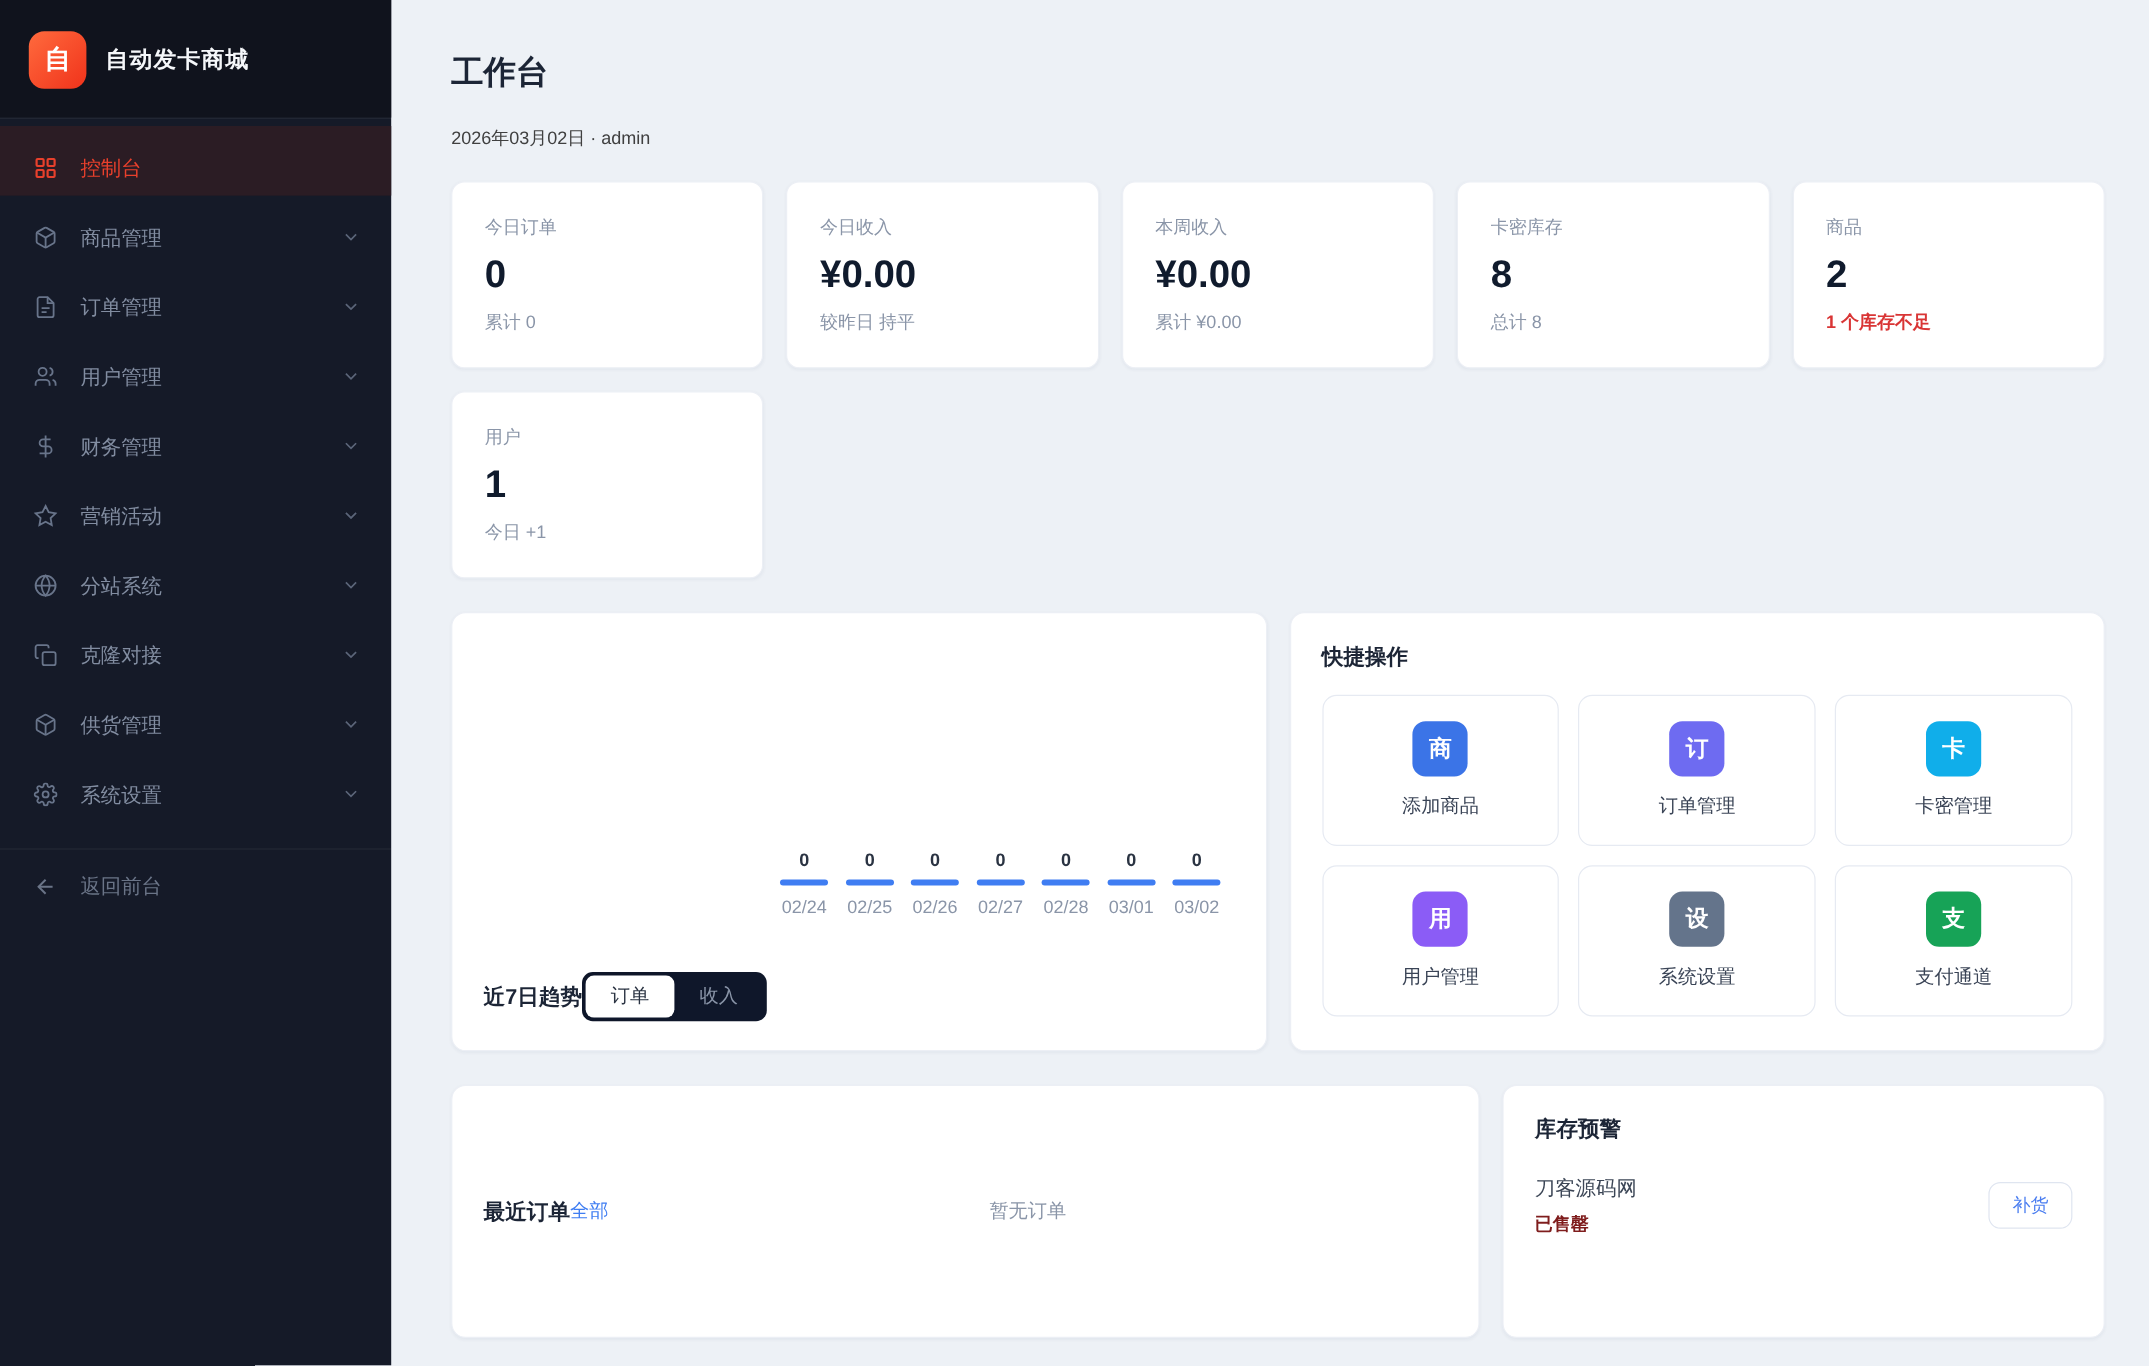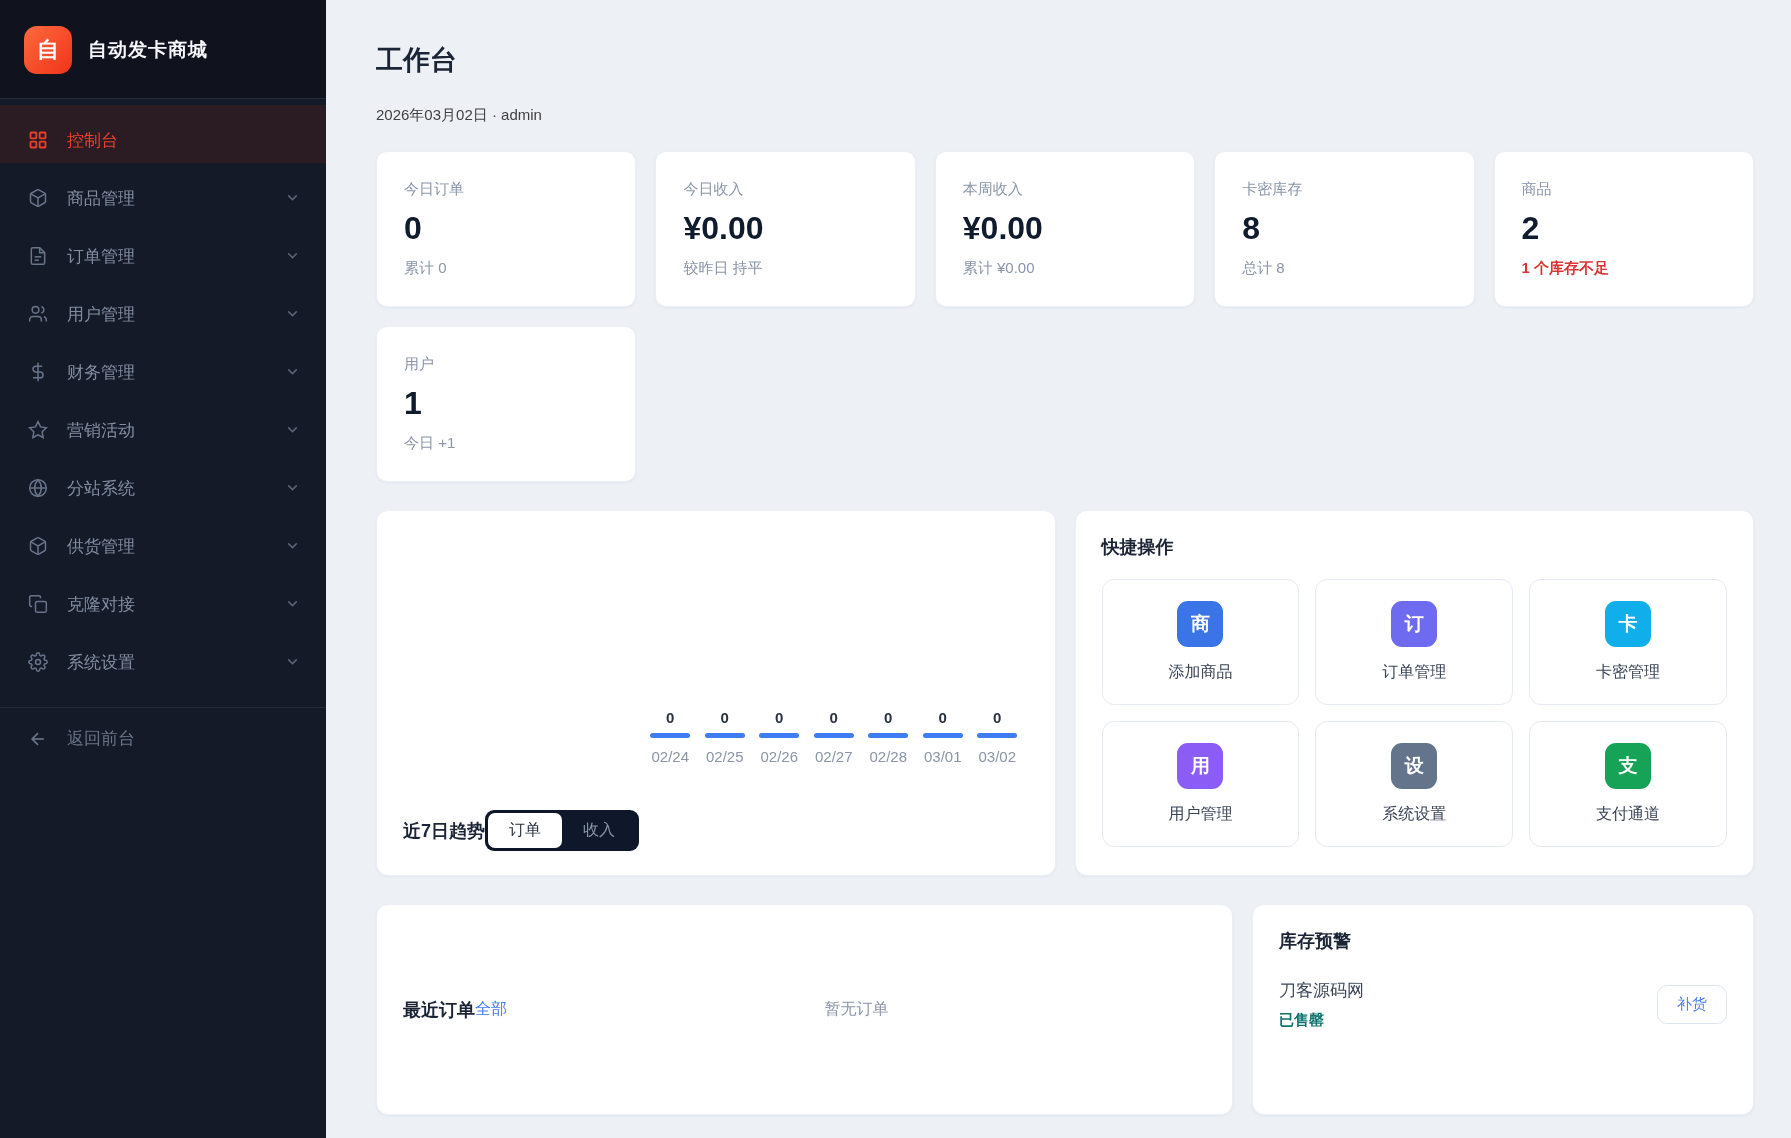--- a/index.html
+++ b/index.html
@@ -80,21 +80,21 @@
   }
   .quick-label { font-size:16px; color:#3a4456; }
   
   .bottom-row { margin-top:28px; display:grid; grid-template-columns:857px 1fr; gap:19px; }
   .orders-panel { height:211px; display:flex; flex-direction:row; }
   .link { font-size:16px; color:#3f7df2; cursor:pointer; text-decoration:none; }
   .empty-state { flex:1; display:flex; align-items:center; justify-content:center; font-size:16px; color:#8a95a8; }
   .alert-panel { height:211px; }
   .alert-item { margin-top:26px; display:flex; align-items:center; justify-content:space-between; }
   .alert-name { font-size:17px; color:#3c4656; }
-  .alert-status { margin-top:9px; font-size:15px; font-weight:bold; color:#0f766e; }
+  .alert-status { margin-top:9px; font-size:15px; font-weight:bold; color:#7f1d1d; }
   .restock-btn {
     background:#fff; border:1px solid #dfe5f0; border-radius:10px; color:#4a7df0;
     font-size:15px; padding:9px 19px; cursor:pointer;
     font-family:"Liberation Sans","DejaVu Sans",sans-serif;
   }
   svg { display:block; }
 </style>
 </head>
 <body>
 
@@ -211,41 +211,41 @@
       <span class="mi-chevron">
         <svg width="17" height="17" viewBox="0 0 24 24" fill="none" stroke="currentColor" stroke-width="2">
             <polyline points="6 9 12 15 18 9"></polyline>
           </svg>
       </span>
     </div>
 
     <div class="menu-item">
       <span class="mi-icon">
         <svg width="20" height="20" viewBox="0 0 24 24" fill="none" stroke="currentColor" stroke-width="1.8">
+            <rect x="9" y="9" width="13" height="13" rx="2"></rect>
+            <path d="M5 15H4a2 2 0 0 1-2-2V4a2 2 0 0 1 2-2h9a2 2 0 0 1 2 2v1"></path>
+          </svg>
+      </span>
+      <span class="mi-label">克隆对接</span>
+      <span class="mi-chevron">
+        <svg width="17" height="17" viewBox="0 0 24 24" fill="none" stroke="currentColor" stroke-width="2">
+            <polyline points="6 9 12 15 18 9"></polyline>
+          </svg>
+      </span>
+    </div>
+
+    <div class="menu-item">
+      <span class="mi-icon">
+        <svg width="20" height="20" viewBox="0 0 24 24" fill="none" stroke="currentColor" stroke-width="1.8">
             <path d="M21 16V8a2 2 0 0 0-1-1.73l-7-4a2 2 0 0 0-2 0l-7 4A2 2 0 0 0 3 8v8a2 2 0 0 0 1 1.73l7 4a2 2 0 0 0 2 0l7-4A2 2 0 0 0 21 16z"></path>
             <polyline points="3.27 6.96 12 12.01 20.73 6.96"></polyline>
             <line x1="12" y1="22.08" x2="12" y2="12"></line>
           </svg>
       </span>
       <span class="mi-label">供货管理</span>
-      <span class="mi-chevron">
-        <svg width="17" height="17" viewBox="0 0 24 24" fill="none" stroke="currentColor" stroke-width="2">
-            <polyline points="6 9 12 15 18 9"></polyline>
-          </svg>
-      </span>
-    </div>
-
-    <div class="menu-item">
-      <span class="mi-icon">
-        <svg width="20" height="20" viewBox="0 0 24 24" fill="none" stroke="currentColor" stroke-width="1.8">
-            <rect x="9" y="9" width="13" height="13" rx="2"></rect>
-            <path d="M5 15H4a2 2 0 0 1-2-2V4a2 2 0 0 1 2-2h9a2 2 0 0 1 2 2v1"></path>
-          </svg>
-      </span>
-      <span class="mi-label">克隆对接</span>
       <span class="mi-chevron">
         <svg width="17" height="17" viewBox="0 0 24 24" fill="none" stroke="currentColor" stroke-width="2">
             <polyline points="6 9 12 15 18 9"></polyline>
           </svg>
       </span>
     </div>
 
     <div class="menu-item">
       <span class="mi-icon">
         <svg width="20" height="20" viewBox="0 0 24 24" fill="none" stroke="currentColor" stroke-width="1.8">

